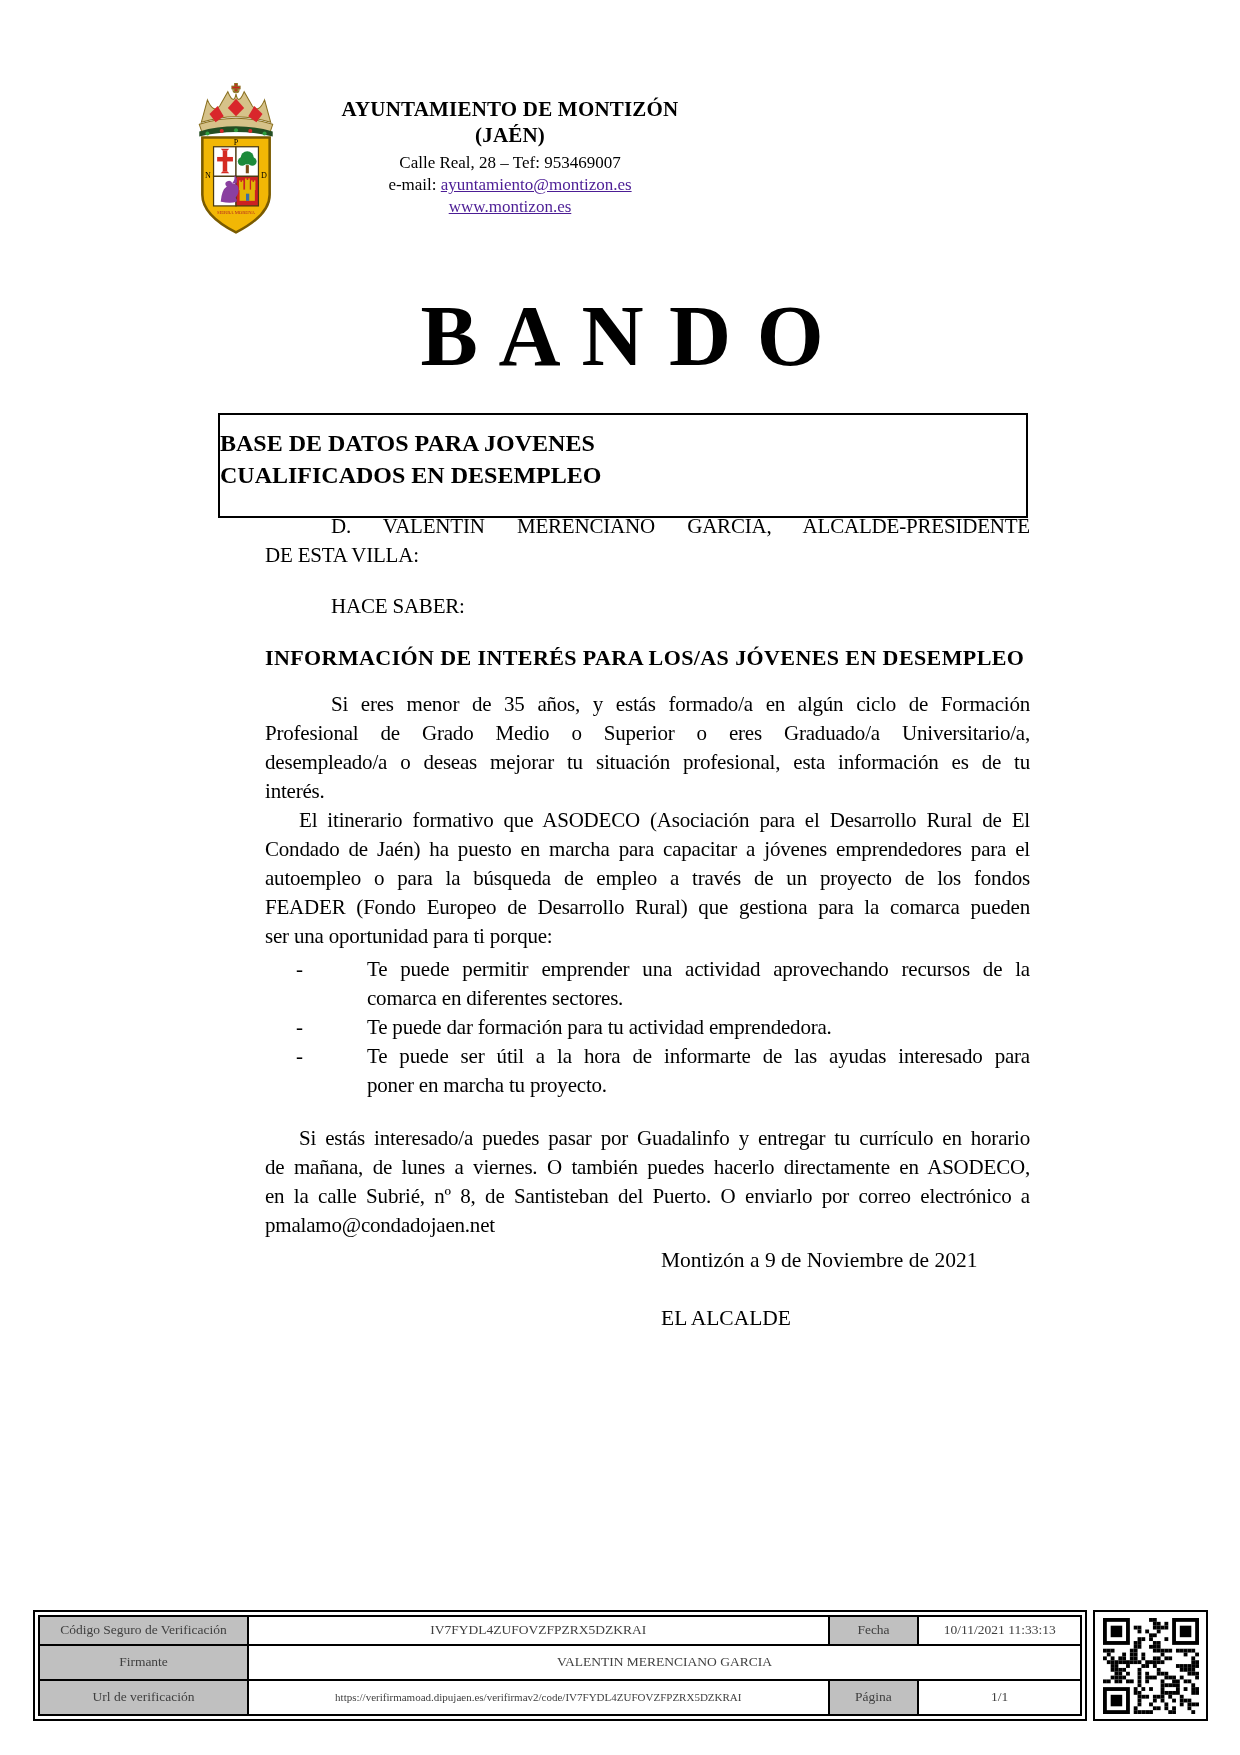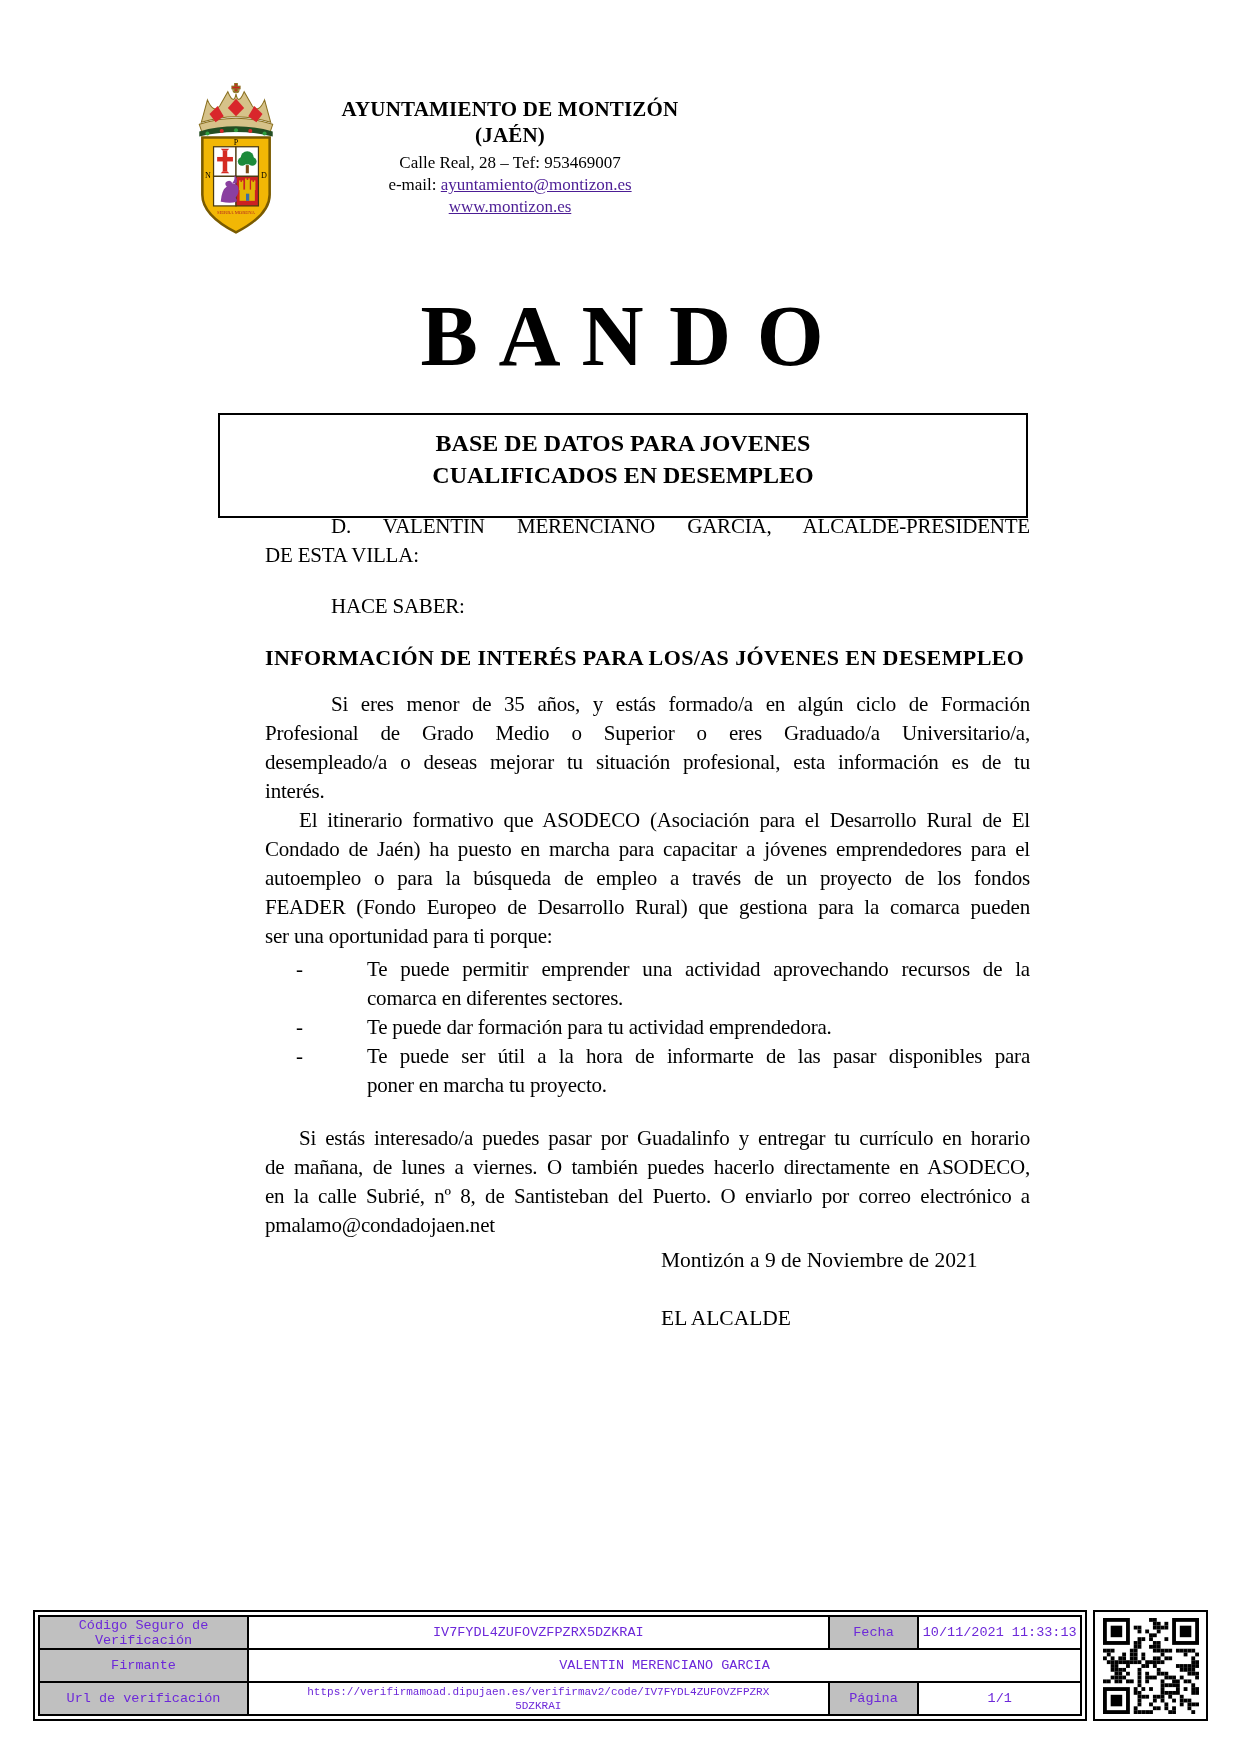--- a/index.html
+++ b/index.html
@@ -13,21 +13,21 @@
   .addr{font-size:17px;line-height:22px;margin-top:4px;text-align:center;}
   .hline{font-size:17px;line-height:22px;}
   a.link, .wlink{color:#4c1d95;text-decoration:underline;cursor:pointer;}
 
   
   .bando{position:absolute;left:218px;top:288px;width:810px;text-align:center;
          font-size:86px;font-weight:bold;letter-spacing:2px;line-height:96px;white-space:nowrap;}
 
   
   .nbox{position:absolute;left:218px;top:413px;width:806px;height:89px;border:2px solid #000;
-        text-align:center;font-weight:bold;font-size:24px;line-height:32px;padding-top:12px;box-sizing:content-box;}
+        font-weight:bold;font-size:24px;line-height:32px;padding-top:12px;box-sizing:content-box;}
 
   
   .bodycol{position:absolute;left:225px;top:512px;width:805px;font-size:21px;
            letter-spacing:-0.2px;line-height:29px;}
   .ln{text-align:justify;margin-left:40px;}
   .j{text-align-last:justify;}
   .ind66{padding-left:66px;}
   .ind34{padding-left:34px;}
   .gap22{margin-top:22px;}
   .gap18{margin-top:18px;}
@@ -35,21 +35,21 @@
   .gap24{margin-top:24px;}
   .bheading{font-weight:bold;font-size:22px;letter-spacing:.4px;}
   .bullet{position:relative;padding-left:102px;}
   .bmark{position:absolute;left:71px;top:0;}
   .sigblock{position:absolute;left:661px;width:368px;text-align:left;font-size:21.5px;}
 
   
   .ftwrap{position:absolute;left:33px;top:1610px;width:1044px;height:101px;border:2px solid #000;
           padding:3px;background:#fff;}
   table.ft{border-collapse:collapse;table-layout:fixed;width:100%;height:100%;
-           font-family:Liberation Mono, monospace;font-size:13.5px;color:#6d28d9;}
+           font-family:Liberation Serif, serif;font-size:13.5px;color:#404040;}
   table.ft td{border:2px solid #000;text-align:center;vertical-align:middle;padding:0 3px;overflow:hidden;}
   td.lab{background:#c0c0c0;}
   tr.r1{height:26px;} tr.r2{height:21px;} tr.r3{height:32px;} tr.r4{height:32px;}
   .norm{font-size:13px;}
   .urlval{display:inline-block;max-width:468px;word-break:break-all;font-size:11px;line-height:14px;}
   .qrbox{position:absolute;left:1093px;top:1610px;width:111px;height:107px;border:2px solid #000;
          display:flex;align-items:center;justify-content:center;background:#fff;}
 </style>
 </head>
 <body>
@@ -170,21 +170,21 @@
         <span class="bmark">-</span>
         <div class="ln j">Te puede permitir emprender una actividad aprovechando recursos de la</div>
         <div class="ln">comarca en diferentes sectores.</div>
       </div>
       <div class="bullet">
         <span class="bmark">-</span>
         <div class="ln">Te puede dar formación para tu actividad emprendedora.</div>
       </div>
       <div class="bullet">
         <span class="bmark">-</span>
-        <div class="ln j">Te puede ser útil a la hora de informarte de las pasar disponibles para</div>
+        <div class="ln j">Te puede ser útil a la hora de informarte de las ayudas interesado para</div>
         <div class="ln">poner en marcha tu proyecto.</div>
       </div>
     </div>
 
     <div class="gap24">
       <div class="ln j ind34">Si estás interesado/a puedes pasar por Guadalinfo y entregar tu currículo en horario</div>
       <div class="ln j">de mañana, de lunes a viernes. O también puedes hacerlo directamente en ASODECO,</div>
       <div class="ln j">en la calle Subrié, nº 8, de Santisteban del Puerto. O enviarlo por correo electrónico a</div>
       <div class="ln">pmalamo@condadojaen.net</div>
     </div>

